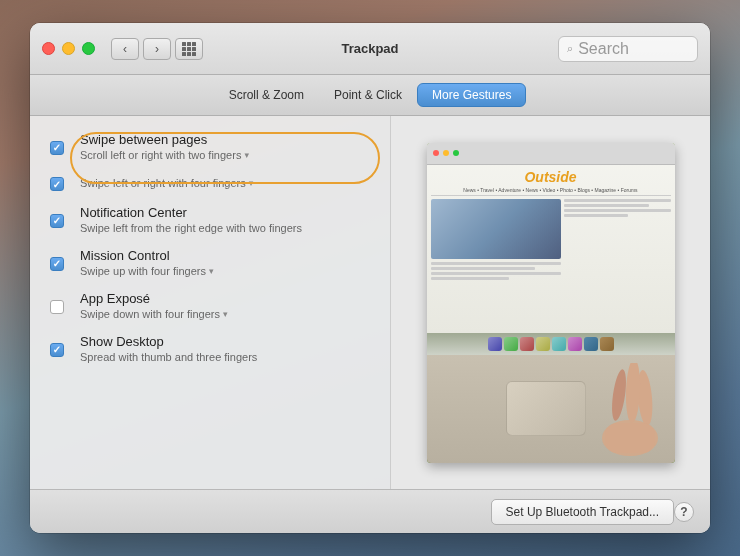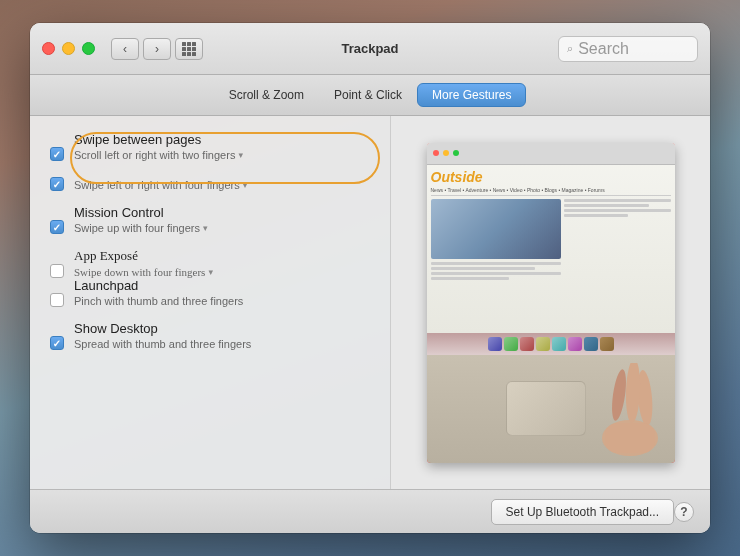--- a/index.html
+++ b/index.html
@@ -184,22 +184,22 @@
       padding: 16px 20px;
       display: flex;
       flex-direction: column;
       gap: 14px;
       overflow-y: auto;
       flex-shrink: 0;
     }
 
     .setting-row {
       display: flex;
-      align-items: flex-end;
-      gap: 10px;
+      align-items: center;
+      gap: 16px;
     }
 
     .checkbox {
       width: 14px;
       height: 14px;
       border: 1px solid #aaa;
       border-radius: 3px;
       background: white;
       display: flex;
       align-items: center;
@@ -270,25 +270,26 @@
       align-items: center;
       justify-content: center;
       padding: 10px;
       background: #e8e8e8;
       border-left: 1px solid #ccc;
     }
 
     .preview-image {
       width: 248px;
       height: 320px;
-      background: #ef4444;
+      background: #4d7c0f;
       border-radius: 4px;
       overflow: hidden;
       position: relative;
       box-shadow: 0 4px 12px rgba(0,0,0,0.3);
+      text-align: center;
     }
 
     
     .preview-browser {
       width: 100%;
       height: 190px;
       background: linear-gradient(to bottom, #f5f5f0 0%, #e8e8e0 100%);
       position: relative;
       overflow: hidden;
     }
@@ -523,50 +524,50 @@
         <div class="setting-row" style="margin-bottom:14px;">
           <div class="checkbox checked"></div>
           <div class="setting-text">
             <span class="setting-subtitle">
               <span>Swipe left or right with four fingers</span>
               <span class="dropdown-arrow">▾</span>
             </span>
           </div>
         </div>
 
+        <div class="setting-row" style="margin-bottom:14px;">
+          <div class="checkbox checked"></div>
+          <div class="setting-text">
+            <span class="setting-title">Notification Center</span>
+            <span class="setting-subtitle">Swipe left from the right edge with two fingers</span>
+          </div>
+        </div>
 
         <div class="setting-row" style="margin-bottom:14px;">
           <div class="checkbox checked"></div>
           <div class="setting-text">
             <span class="setting-title">Mission Control</span>
             <span class="setting-subtitle">
               <span>Swipe up with four fingers</span>
               <span class="dropdown-arrow">▾</span>
             </span>
           </div>
         </div>
 
-        <div class="setting-row" style="font-family:Liberation Serif, serif;">
+        <div class="setting-row" style="margin-bottom:14px;">
           <div class="checkbox"></div>
           <div class="setting-text">
             <span class="setting-title">App Exposé</span>
             <span class="setting-subtitle">
               <span>Swipe down with four fingers</span>
               <span class="dropdown-arrow">▾</span>
             </span>
           </div>
         </div>
 
-        <div class="setting-row" style="margin-bottom:14px;">
-          <div class="checkbox"></div>
-          <div class="setting-text">
-            <span class="setting-title">Launchpad</span>
-            <span class="setting-subtitle">Pinch with thumb and three fingers</span>
-          </div>
-        </div>
 
         <div class="setting-row" style="margin-bottom:14px;">
           <div class="checkbox checked"></div>
           <div class="setting-text">
             <span class="setting-title">Show Desktop</span>
             <span class="setting-subtitle">Spread with thumb and three fingers</span>
           </div>
         </div>
 
       </div>

